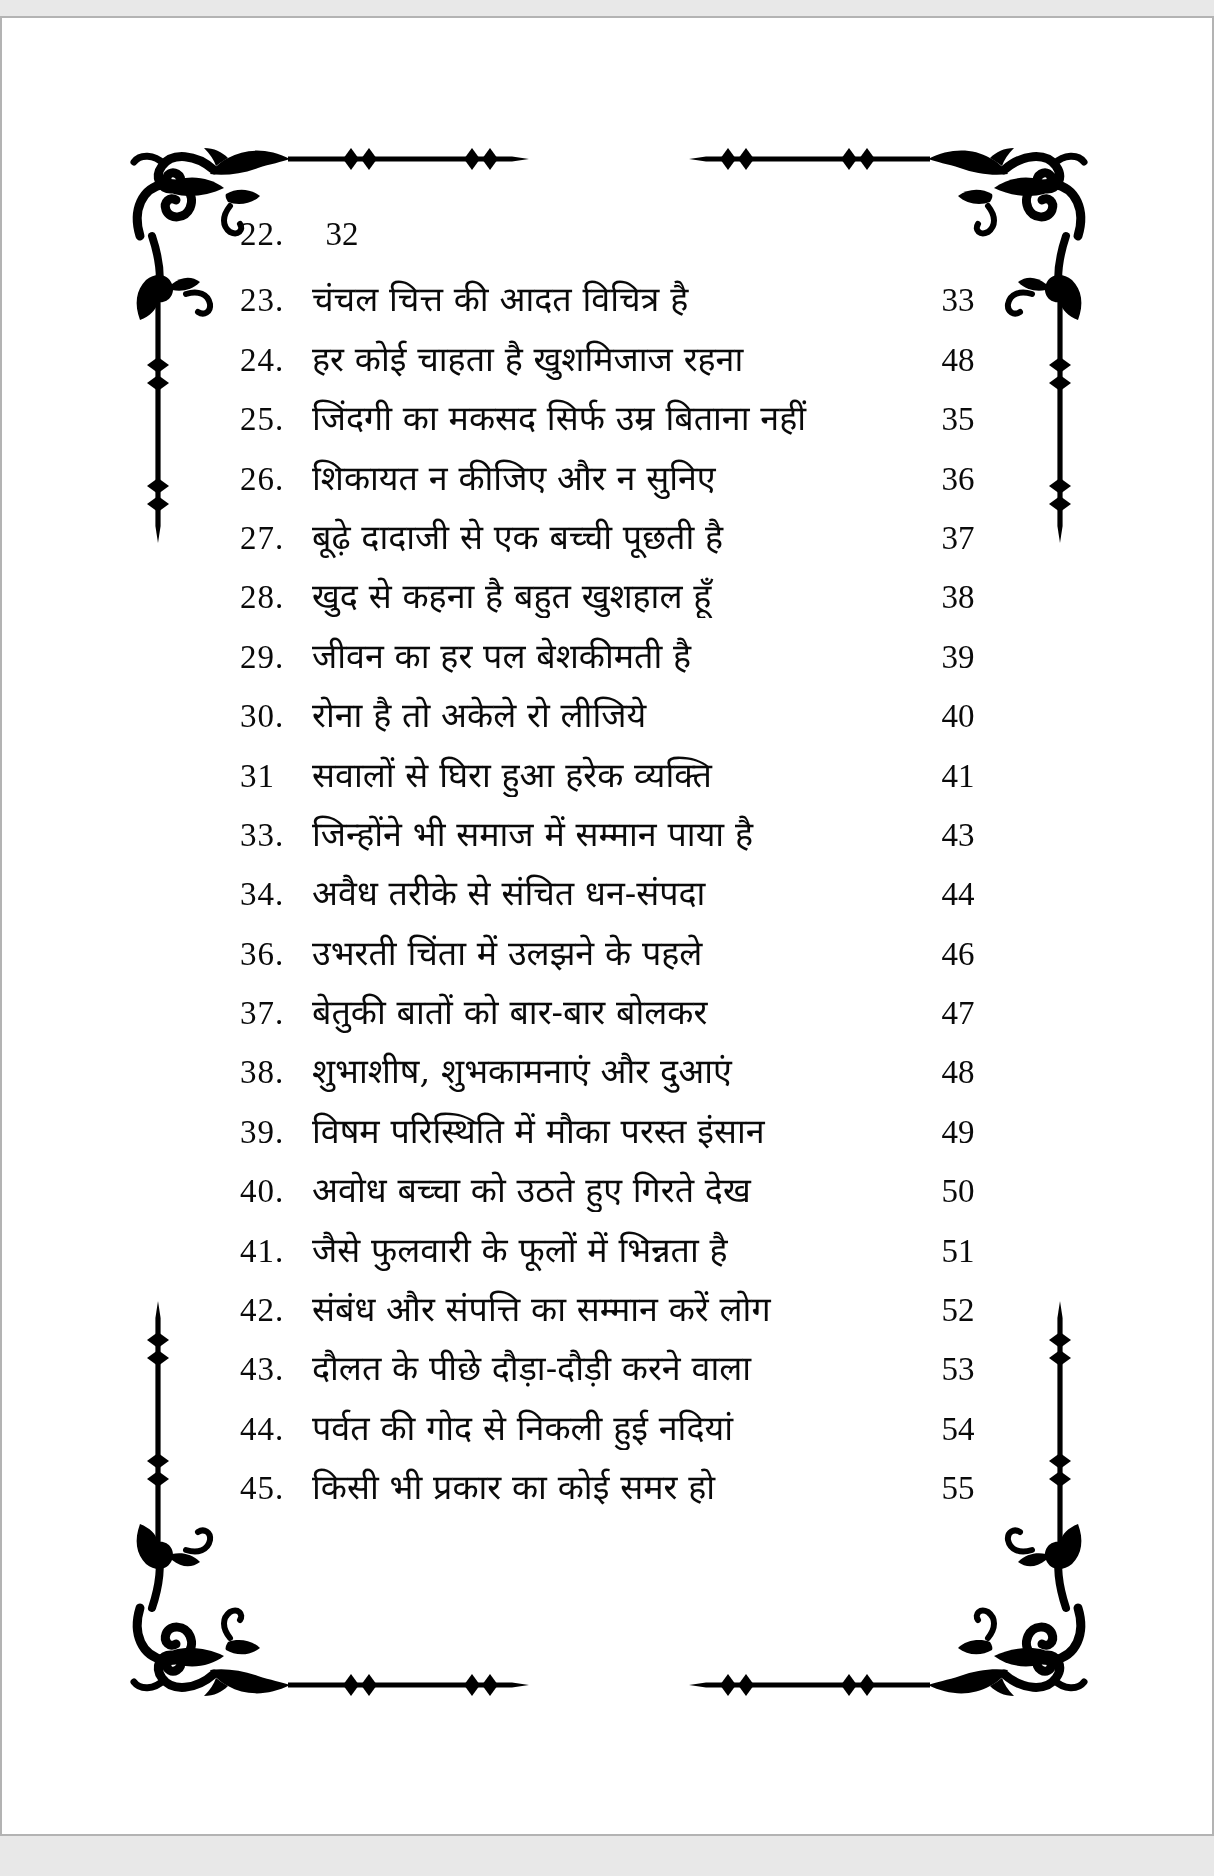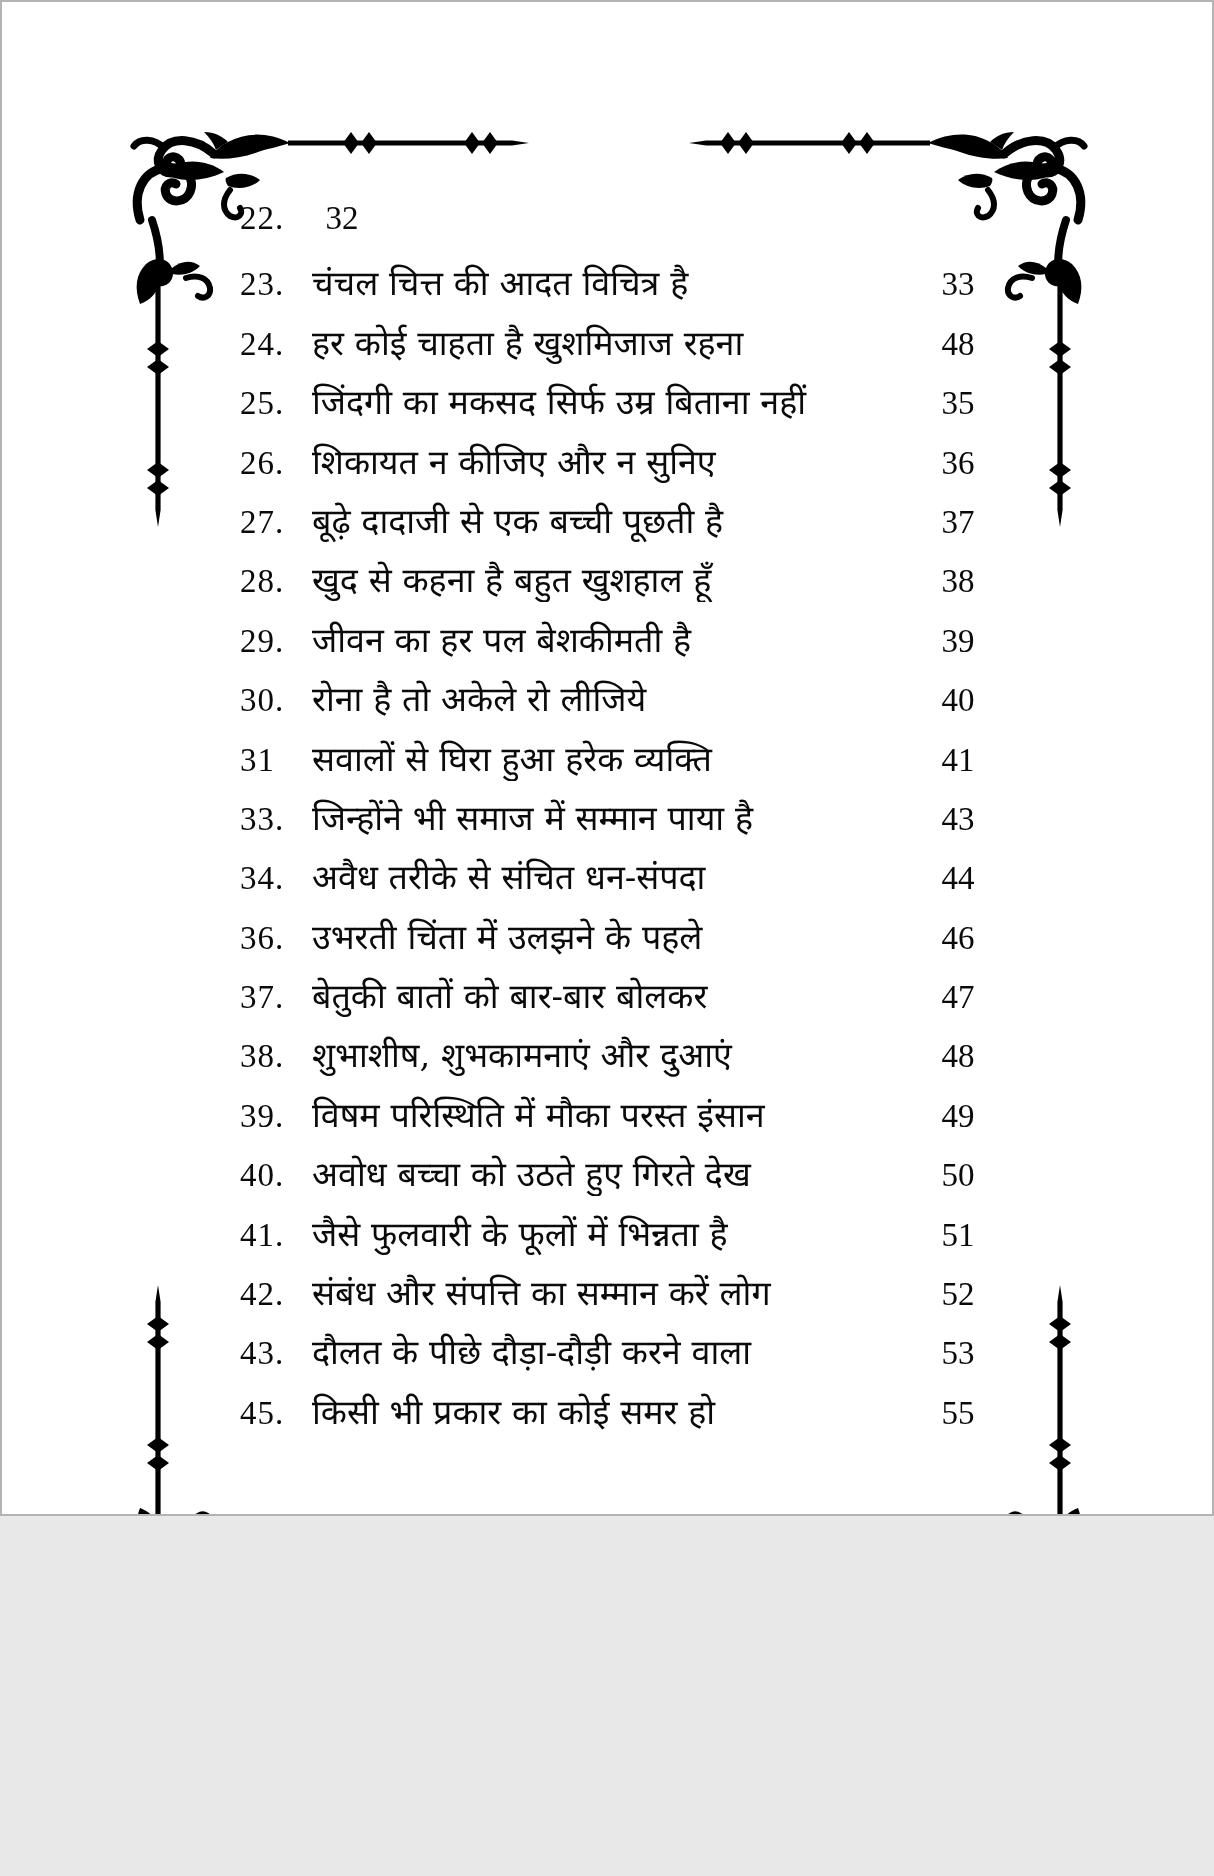--- a/index.html
+++ b/index.html
@@ -1,19 +1,19 @@
 <!DOCTYPE html>
 <html><head>
 <meta charset="utf-8">
 <style>
   html,body { margin:0; padding:0; background:#e8e8e8; }
   .page {
     position:relative;
-    width:1214px; height:1516px;
-    margin:0 auto;
+    width:1214px; height:1820px;
+    margin:16px auto;
     background:#ffffff;
     border:2px solid #b3b3b3;
     box-sizing:border-box;
     overflow:hidden;
     font-family:"DejaVu Serif", serif;
     color:#0a0a0a;
   }
   .ornaments { position:absolute; left:0; top:0; width:1214px; height:1876px; }
   .toc {
     position:absolute;
@@ -187,19 +187,24 @@
       <span class="toc-num">42.</span>
       <span class="toc-title">संबंध और संपत्ति का सम्मान करें लोग</span>
       <span class="toc-page">52</span>
     </div>
       <div class="toc-row">
       <span class="toc-num">43.</span>
       <span class="toc-title">दौलत के पीछे दौड़ा-दौड़ी करने वाला</span>
       <span class="toc-page">53</span>
     </div>
       <div class="toc-row">
+      <span class="toc-num">44.</span>
+      <span class="toc-title">पर्वत की गोद से निकली हुई नदियां</span>
+      <span class="toc-page">54</span>
+    </div>
+      <div class="toc-row">
       <span class="toc-num">45.</span>
       <span class="toc-title">किसी भी प्रकार का कोई समर हो</span>
       <span class="toc-page">55</span>
     </div>
     </div>
 
 </div>
 
 </body></html>

